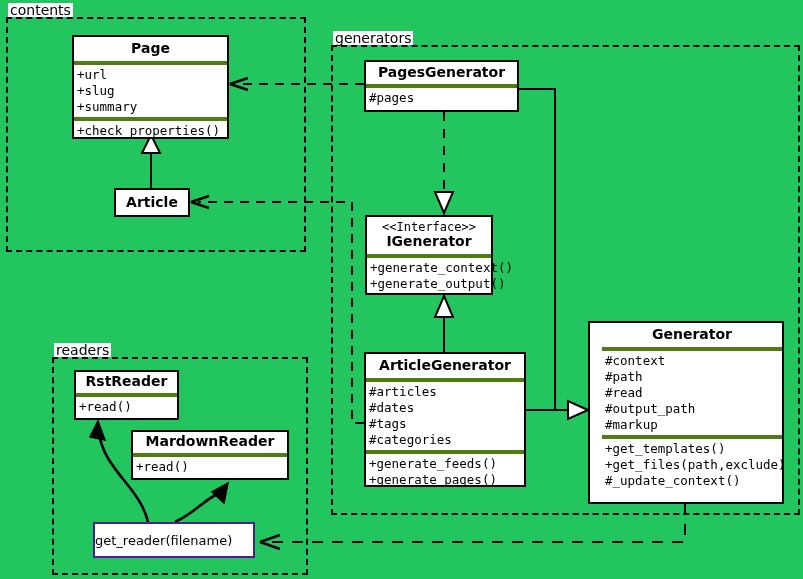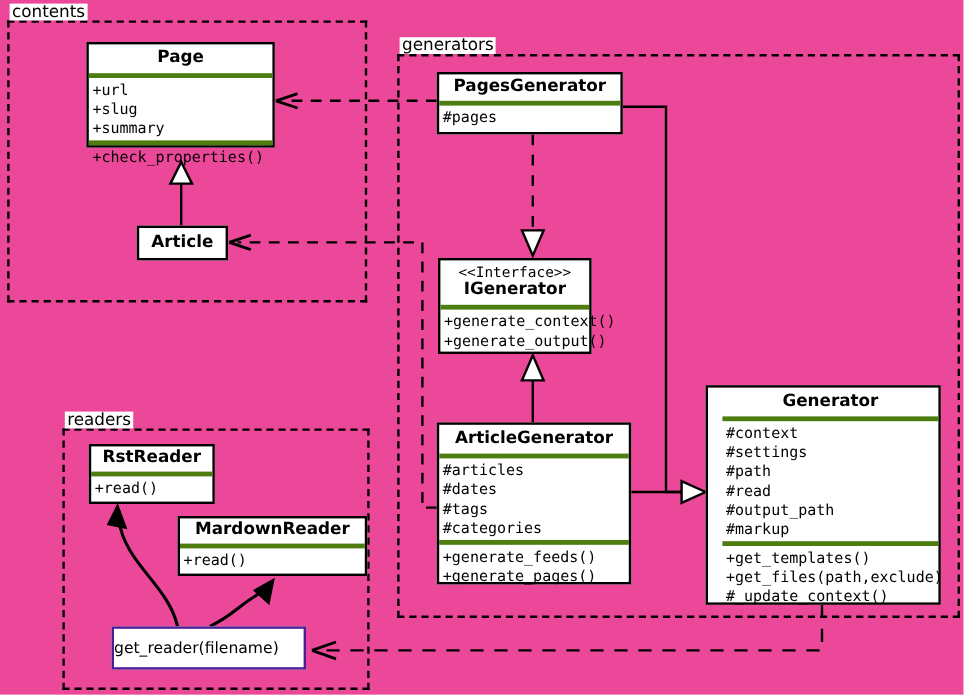--- a/index.html
+++ b/index.html
@@ -7,21 +7,21 @@
     padding: 0;
     background: #ffffff;
   }
   body {
     font-family: "DejaVu Sans", sans-serif;
   }
   #diagram-root {
     position: relative;
     width: 803px;
     height: 579px;
-    background: #ec4899;
+    background: #22c55e;
     overflow: hidden;
   }
   
   .package {
     position: absolute;
     border: 2px dashed #000;
     box-sizing: border-box;
     background: transparent;
   }
   .package-label {
@@ -155,21 +155,21 @@
       <path d="M148,522 C140,487 104,470 99,433" stroke="#000" stroke-width="2.6" fill="none"></path>
       <path d="M98,421 L105,440 L90,437 Z" fill="#000" stroke="#000" stroke-width="1.5"></path>
     </g>
 
     <g>
       <path d="M175,522 C196,512 200,503 219,493" stroke="#000" stroke-width="2.6" fill="none"></path>
       <path d="M228,483 L224,503 L212,492 Z" fill="#000" stroke="#000" stroke-width="1.5"></path>
     </g>
   </svg>
 
-  <div class="uml-class" style="left:72px; top:35px; width:157px; height:88px;">
+  <div class="uml-class" style="left:72px; top:35px; width:157px; height:104px;">
     <div class="uml-name">Page</div>
     <div class="uml-compartment">
       <div>+url</div>
       <div>+slug</div>
       <div>+summary</div>
     </div>
     <div class="uml-compartment">
       <div>+check_properties()</div>
     </div>
   </div>
@@ -205,41 +205,40 @@
     <div class="uml-compartment">
       <div>+generate_feeds()</div>
       <div>+generate_pages()</div>
     </div>
   </div>
 
   <div class="uml-class" style="left:588px; top:321px; width:196px; height:183px;padding-left:12px;">
     <div class="uml-name">Generator</div>
     <div class="uml-compartment">
       <div>#context</div>
-      <div>#settings</div>
       <div>#path</div>
       <div>#read</div>
       <div>#output_path</div>
       <div>#markup</div>
     </div>
     <div class="uml-compartment">
       <div>+get_templates()</div>
       <div>+get_files(path,exclude)</div>
       <div>#_update_context()</div>
     </div>
   </div>
 
   <div class="uml-class" style="left:74px; top:370px; width:105px; height:50px;">
     <div class="uml-name" style="padding:2px 4px 4px 4px;">RstReader</div>
     <div class="uml-compartment">
       <div>+read()</div>
     </div>
   </div>
 
-  <div class="uml-class" style="left:148px; top:430px; width:158px; height:50px;">
+  <div class="uml-class" style="left:131px; top:430px; width:158px; height:50px;">
     <div class="uml-name" style="padding:2px 4px 4px 4px;">MardownReader</div>
     <div class="uml-compartment">
       <div>+read()</div>
     </div>
   </div>
 
   <div class="plain-box" style="left:93px; top:522px; width:162px; height:36px;">
     <span>get_reader(filename)</span>
   </div>
 

